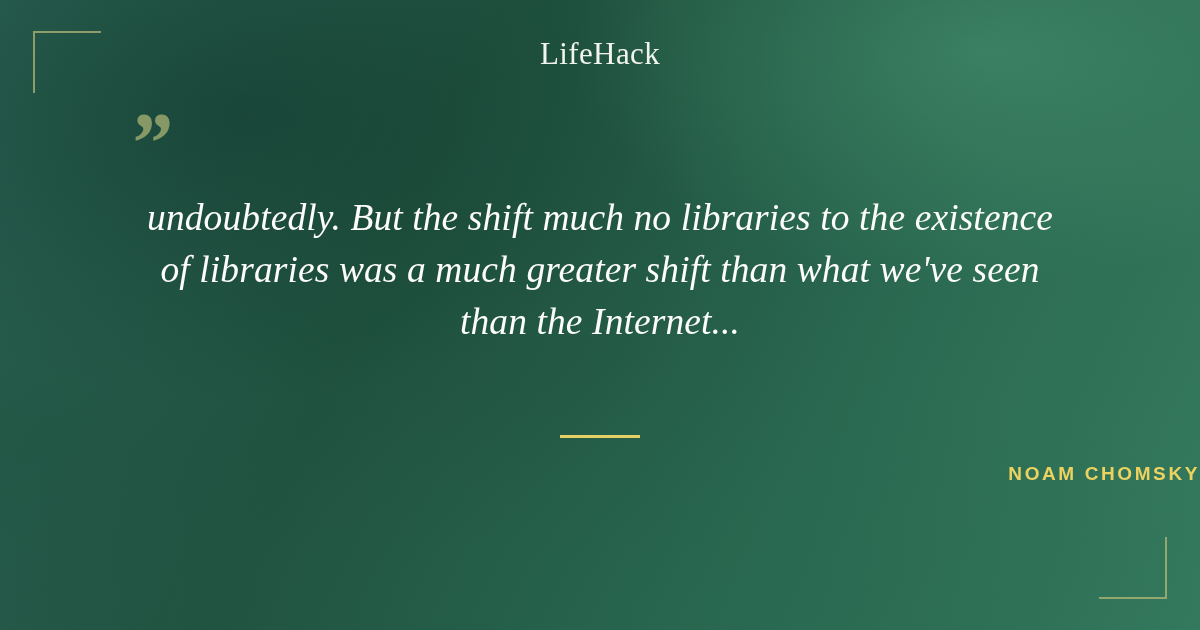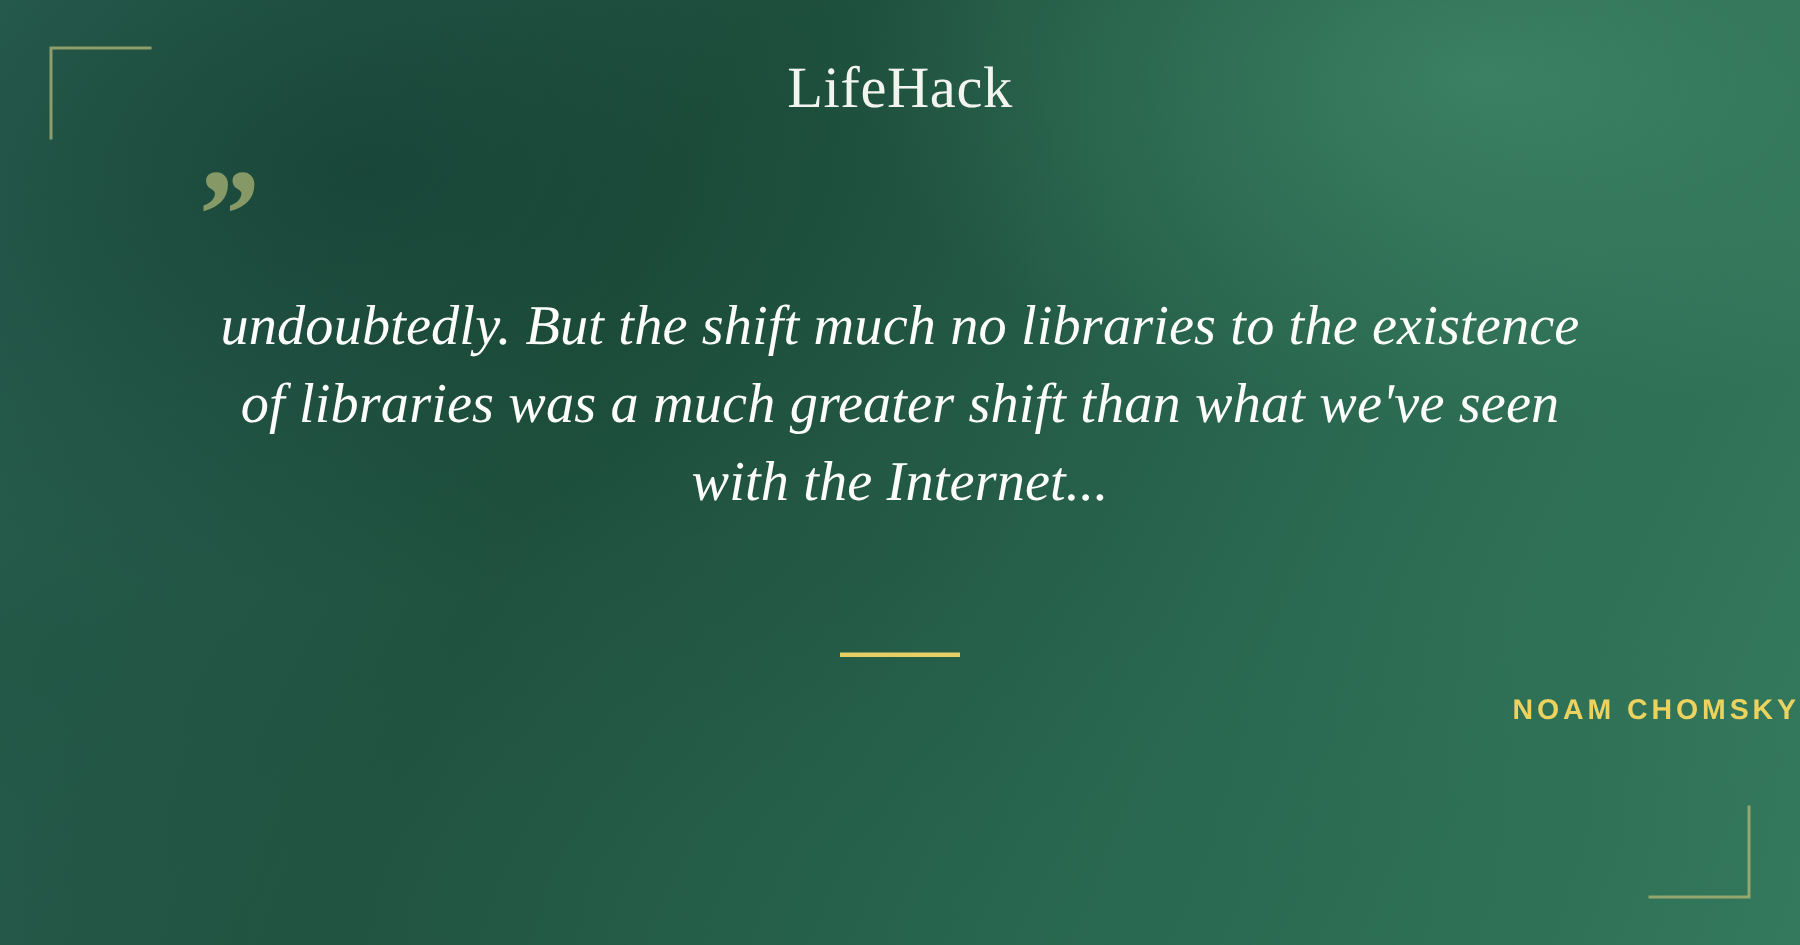--- a/index.html
+++ b/index.html
@@ -70,21 +70,21 @@
     border-right: 2px solid rgba(190,188,120,0.70);
   }
 
   .logo {
     position: absolute;
     top: 36px;
     left: 0;
     right: 0;
     text-align: center;
     font-family: "Liberation Serif", "DejaVu Serif", serif;
-    font-size: 39px;
+    font-size: 31px;
     font-weight: 400;
     letter-spacing: 0.4px;
     color: #f2f4ef;
   }
 
   .quote-mark {
     position: absolute;
     left: 128px;
     top: 100px;
     font-family: "Liberation Serif", "DejaVu Serif", serif;
@@ -148,20 +148,20 @@
   <div class="corner corner-tl"></div>
   <div class="corner corner-br"></div>
 
   <div class="logo">LifeHack</div>
 
   <div class="quote-mark">”</div>
 
   <div class="quote-body">
     <span class="quote-line">undoubtedly. But the shift much no libraries to the existence</span>
     <span class="quote-line">of libraries was a much greater shift than what we've seen</span>
-    <span class="quote-line">with the Internet...</span>
+    <span class="quote-line">than the Internet...</span>
   </div>
 
   <div class="divider"></div>
 
   <div class="author">NOAM CHOMSKY</div>
 
 </div>
 
 </body></html>

